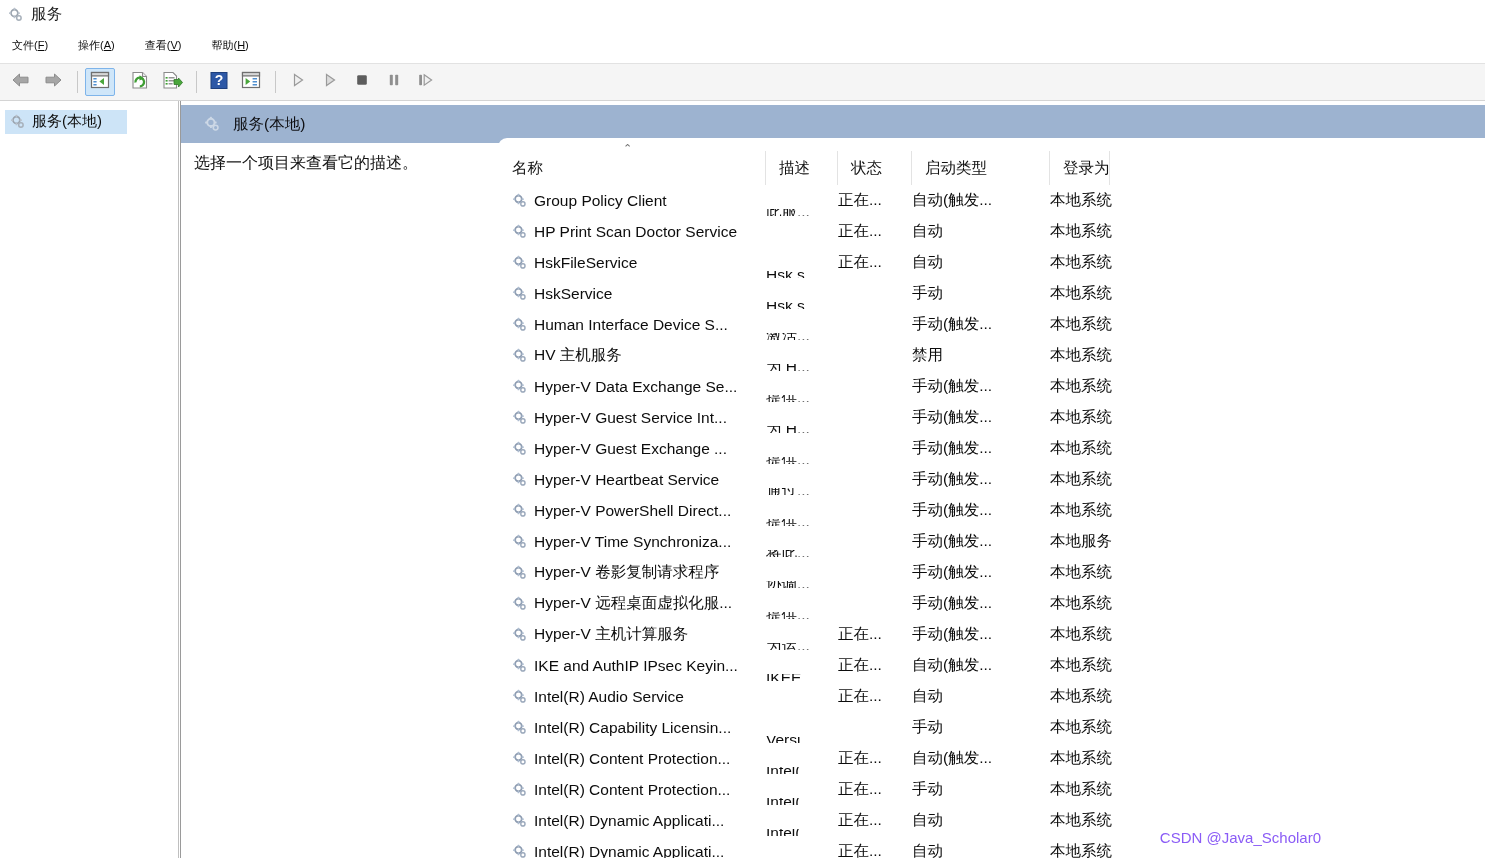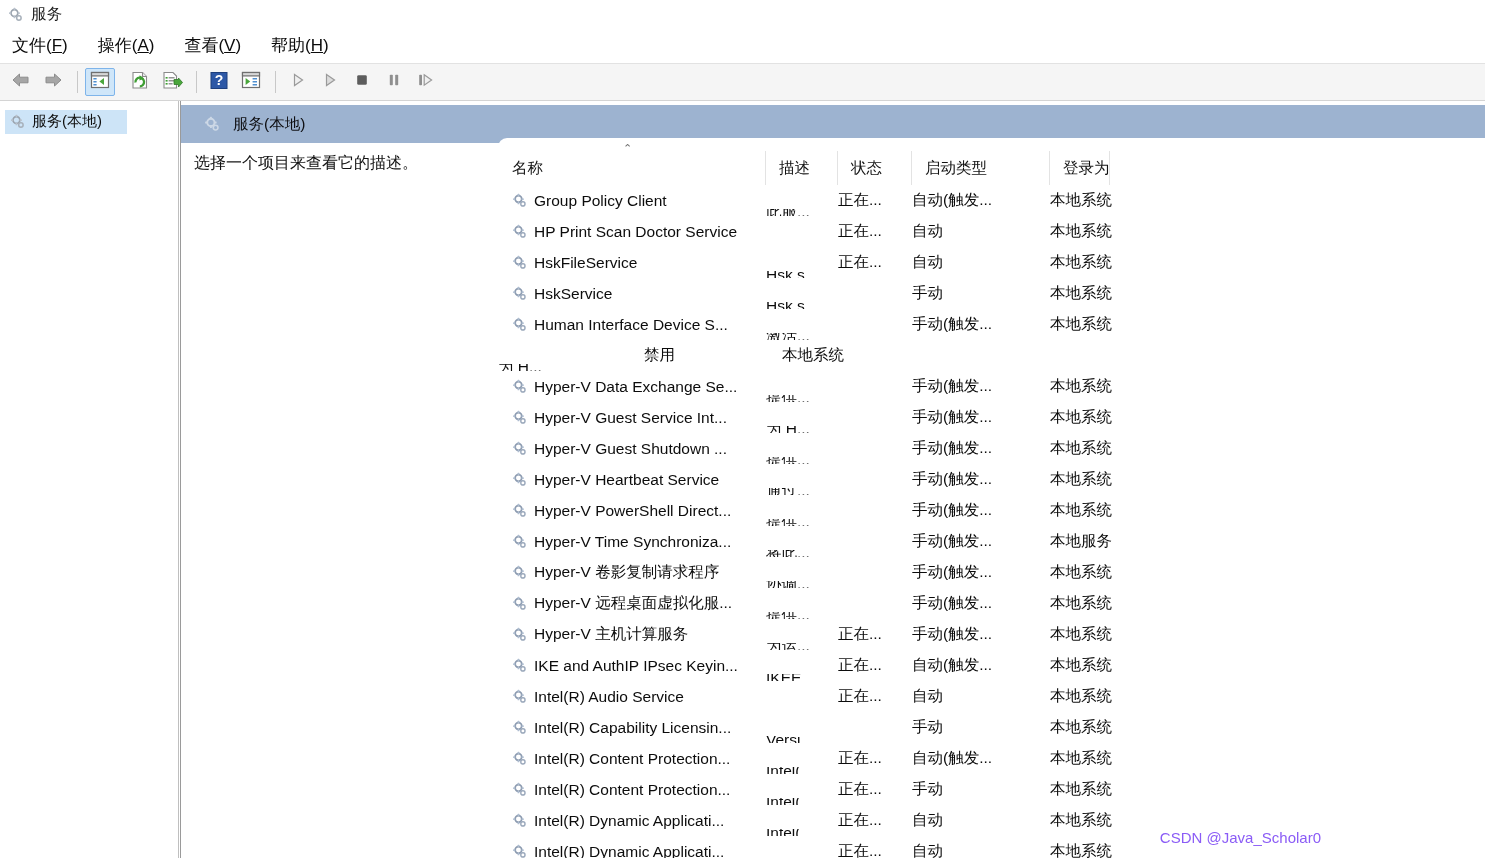--- a/index.html
+++ b/index.html
@@ -49,21 +49,21 @@
     position: absolute;
     left: 0; top: 28px;
     width: 1485px; height: 35px;
     background: #ffffff;
     display: flex;
     align-items: center;
     padding-left: 12px;
     box-sizing: border-box;
   }
   .menu-item {
-    font-size: 17px;
+    font-size: 11px;
     color: #0b0b0b;
     margin-right: 30px;
     cursor: default;
     white-space: nowrap;
   }
   .menu-item u { text-decoration: underline; }
 
   
   .toolbar {
     position: absolute;
@@ -628,20 +628,37 @@
                 <span></span>
               </div>
               <div class="cell cell-start">
                 <span>手动(触发...</span>
               </div>
               <div class="cell cell-logon">
                 <span>本地系统</span>
               </div>
             </div>
             <div class="row">
+              <div class="cell cell-name">
+                <span class="svc-icon"><svg viewBox="0 0 16 16" width="17" height="17">
+                    <g fill="none" stroke="#8c9bb0" stroke-width="1.6">
+                      <circle cx="7" cy="6.6" r="3.1"></circle>
+                    </g>
+                    <g fill="#aebdd0">
+                      <rect x="6.2" y="1.7" width="1.7" height="2.1" rx=".5"></rect>
+                      <rect x="6.2" y="9.4" width="1.7" height="2.1" rx=".5"></rect>
+                      <rect x="2.0" y="5.9" width="2.1" height="1.7" rx=".5"></rect>
+                      <rect x="9.9" y="5.9" width="2.1" height="1.7" rx=".5"></rect>
+                    </g>
+                    <g fill="none" stroke="#9aa8bb" stroke-width="1.3">
+                      <circle cx="11.2" cy="11.2" r="2.0"></circle>
+                    </g>
+                  </svg></span>
+                <span>HV 主机服务</span>
+              </div>
               <div class="cell cell-desc">
                 <span>为 H...</span>
               </div>
               <div class="cell cell-status">
                 <span></span>
               </div>
               <div class="cell cell-start">
                 <span>禁用</span>
               </div>
               <div class="cell cell-logon">
@@ -719,21 +736,21 @@
                     <g fill="#aebdd0">
                       <rect x="6.2" y="1.7" width="1.7" height="2.1" rx=".5"></rect>
                       <rect x="6.2" y="9.4" width="1.7" height="2.1" rx=".5"></rect>
                       <rect x="2.0" y="5.9" width="2.1" height="1.7" rx=".5"></rect>
                       <rect x="9.9" y="5.9" width="2.1" height="1.7" rx=".5"></rect>
                     </g>
                     <g fill="none" stroke="#9aa8bb" stroke-width="1.3">
                       <circle cx="11.2" cy="11.2" r="2.0"></circle>
                     </g>
                   </svg></span>
-                <span>Hyper-V Guest Shutdown ...</span>
+                <span>Hyper-V Guest Exchange ...</span>
               </div>
               <div class="cell cell-desc">
                 <span>提供...</span>
               </div>
               <div class="cell cell-status">
                 <span></span>
               </div>
               <div class="cell cell-start">
                 <span>手动(触发...</span>
               </div>

